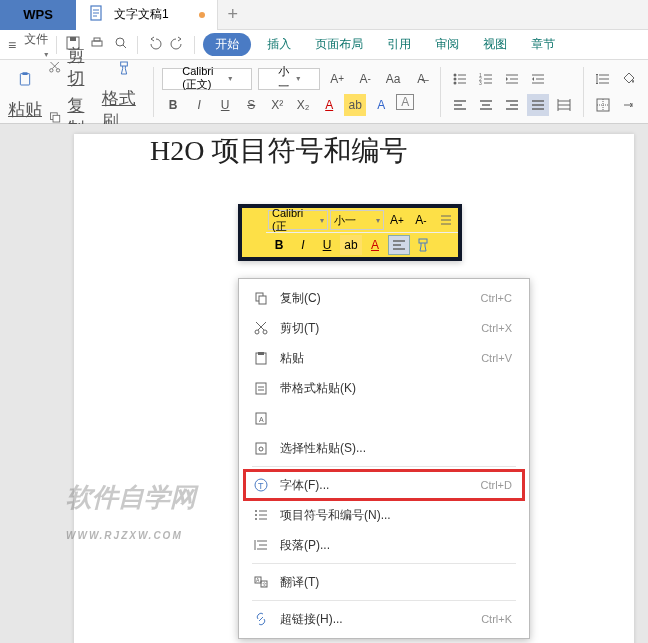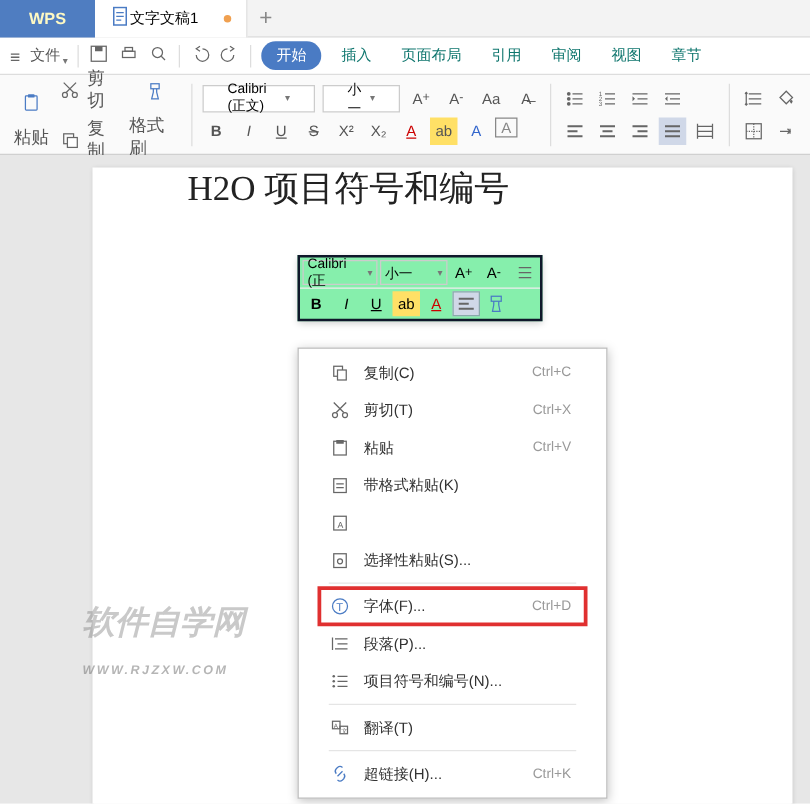--- a/index.html
+++ b/index.html
@@ -1,65 +1,65 @@
 <!DOCTYPE html>
 <html><head>
 <meta charset="utf-8">
 <style>
 * { margin: 0; padding: 0; box-sizing: border-box; font-family: "Microsoft YaHei", sans-serif; }
 body { width: 648px; height: 643px; background: #fff; overflow: hidden; position: relative; font-size: 12px; }
 
 
 .titlebar { height: 30px; background: #f3f3f3; display: flex; align-items: center; border-bottom: 1px solid #ddd; }
-.wps-logo { width: 76px; height: 30px; background: #4f7dc1; color: #fef9c3; display: flex; align-items: center; justify-content: center; font-weight: bold; font-size: 13px; }
-.tab { display: flex; align-items: center; height: 30px; padding: 0 12px; background: #fff; border-right: 1px solid #ddd; gap: 0; }
+.wps-logo { width: 76px; height: 30px; background: #4f7dc1; color: #000000; display: flex; align-items: center; justify-content: center; font-weight: bold; font-size: 13px; }
+.tab { display: flex; align-items: center; height: 30px; padding: 0 12px; background: #fff; border-right: 1px solid #ddd; gap: 10px; }
 .tab-icon { color: #4a7bc4; font-size: 14px; }
 .tab-dot { width: 6px; height: 6px; border-radius: 50%; background: #f0a050; margin-left: 20px; }
 .add-tab { width: 30px; height: 30px; display: flex; align-items: center; justify-content: center; color: #888; font-size: 18px; }
 
 
 .menubar { height: 30px; display: flex; align-items: center; border-bottom: 1px solid #ddd; padding: 0 8px; gap: 8px; }
 .menu-item { padding: 4px 8px; color: #0f766e; cursor: pointer; }
 .menu-item.active { background: #4a7bc4; color: #fff; border-radius: 12px; padding: 3px 12px; }
 .hamburger { font-size: 14px; color: #666; }
-.file-btn { display: flex; align-items: flex-end; gap: 2px; color: #555; }
+.file-btn { display: flex; align-items: flex-end; gap: 2px; color: #555; flex-direction: column; }
 .divider { width: 1px; height: 18px; background: #ddd; }
 .qa-icon { color: #666; }
 
 
 .ribbon { height: 64px; border-bottom: 1px solid #d0d0d0; display: flex; align-items: center; padding: 4px 8px; gap: 8px; background: #fafafa; }
 .ribbon-group { display: flex; gap: 6px; align-items: center; }
 .ribbon-col { display: flex; flex-direction: column; align-items: center; gap: 2px; }
 .ribbon-btn-lg { width: 34px; height: 34px; display: flex; align-items: center; justify-content: center; }
-.ribbon-label { font-size: 14px; color: #555; }
+.ribbon-label { font-size: 17px; color: #555; text-decoration: underline; }
 .ribbon-row { display: flex; align-items: center; gap: 6px; }
 .vdiv { width: 1px; height: 50px; background: #ddd; }
 .combo { border: 1px solid #ccc; height: 22px; display: flex; align-items: center; padding: 0 19px; font-size: 11px; background: #fff; }
 .font-combo { width: 90px; }
 .size-combo { width: 62px; }
 .icon-btn { width: 22px; height: 22px; display: flex; align-items: center; justify-content: center; color: #555; }
 .icon-row { display: flex; gap: 4px; }
 
 
 .doc-area { position: absolute; top: 124px; left: 0; right: 0; bottom: 0; background: #e7e7e7; }
 .page { position: absolute; top: 10px; left: 74px; width: 560px; height: 520px; background: #fff; box-shadow: 0 0 4px rgba(0,0,0,0.15); }
 .doc-text { position: absolute; top: 132px; left: 150px; font-size: 28px; font-family: "SimSun", serif; color: #222; white-space: nowrap; }
 
 
-.mini-toolbar { position: absolute; top: 204px; left: 238px; background: #86efac; border: 2px solid #0f172a; box-shadow: 0 2px 6px rgba(0,0,0,0.2); z-index: 10; }
+.mini-toolbar { position: absolute; top: 204px; left: 238px; background: #fde047; border: 4px solid #0f172a; box-shadow: 0 2px 6px rgba(0,0,0,0.2); z-index: 10; padding-left: 24px; }
 .mini-row { display: flex; align-items: center; padding: 2px; gap: 2px; }
 .mini-row:first-child { border-bottom: 1px solid #eee; }
 .mini-combo { border: 1px solid #ccc; height: 20px; padding: 0 3px; font-size: 11px; display: flex; align-items: center; justify-content: space-between; }
 .mini-font { width: 60px; }
 .mini-size { width: 54px; }
 .mini-btn { width: 22px; height: 20px; display: flex; align-items: center; justify-content: center; font-size: 12px; }
 .mini-btn.active { background: #d0d8e8; border: 1px solid #8aa; }
 
 
-.ctx-menu { position: absolute; top: 278px; left: 238px; width: 248px; background: #fff; border: 1px solid #bbb; box-shadow: 0 2px 8px rgba(0,0,0,0.25); z-index: 10; padding: 4px 16px; }
+.ctx-menu { position: absolute; top: 278px; left: 238px; width: 292px; background: #fff; border: 1px solid #bbb; box-shadow: 0 2px 8px rgba(0,0,0,0.25); z-index: 10; padding: 4px 5px; }
 .ctx-item { display: flex; align-items: center; height: 30px; padding: 0 12px 0 8px; gap: 10px; }
 .ctx-item.highlighted { outline: 3px solid #e03030; outline-offset: -2px; background: #fff; }
 .ctx-icon { width: 18px; height: 18px; display: flex; align-items: center; justify-content: center; color: #666; font-size: 13px; }
 .ctx-label { flex: 1; color: #333; font-size: 12px; }
 .ctx-shortcut { color: #999; font-size: 11px; }
 .ctx-sep { height: 1px; background: #e5e5e5; margin: 3px 8px; }
 
 
 .watermark { position: absolute; top: 480px; left: 66px; color: rgba(120,120,120,0.4); font-size: 26px; font-weight: bold; font-style: italic; z-index: 5; }
 .watermark .sub { font-size: 10px; letter-spacing: 2px; color: rgba(120,120,120,0.55); }
@@ -400,39 +400,39 @@
           <circle cx="8" cy="8" r="6" fill="none" stroke="#4a7bc4"></circle>
           <text x="5" y="12" font-size="9" fill="#4a7bc4">T</text>
         </svg>
       </span>
     <span class="ctx-label">字体(F)...</span>
       <span class="ctx-shortcut">Ctrl+D</span>
   </div>
   <div class="ctx-item">
     <span class="ctx-icon">
         <svg viewBox="0 0 16 16">
-          <path d="M4 4h10M6 8h8M4 12h10" stroke="#666"></path>
-          <path d="M2 3v10" stroke="#666"></path>
-        </svg>
-      </span>
-    <span class="ctx-label">段落(P)...</span>
-  </div>
-  <div class="ctx-item">
-    <span class="ctx-icon">
-        <svg viewBox="0 0 16 16">
           <circle cx="3" cy="4" r="1" fill="#666"></circle>
           <path d="M6 4h8" stroke="#666"></path>
           <circle cx="3" cy="8" r="1" fill="#666"></circle>
           <path d="M6 8h8" stroke="#666"></path>
           <circle cx="3" cy="12" r="1" fill="#666"></circle>
           <path d="M6 12h8" stroke="#666"></path>
         </svg>
       </span>
     <span class="ctx-label">项目符号和编号(N)...</span>
   </div>
+  <div class="ctx-item">
+    <span class="ctx-icon">
+        <svg viewBox="0 0 16 16">
+          <path d="M4 4h10M6 8h8M4 12h10" stroke="#666"></path>
+          <path d="M2 3v10" stroke="#666"></path>
+        </svg>
+      </span>
+    <span class="ctx-label">段落(P)...</span>
+  </div>
   <div class="ctx-sep"></div>
   <div class="ctx-item">
     <span class="ctx-icon">
         <svg viewBox="0 0 16 16">
           <rect x="2" y="3" width="6" height="6" fill="none" stroke="#666"></rect>
           <rect x="8" y="7" width="6" height="6" fill="none" stroke="#666"></rect>
           <text x="3" y="8" font-size="5" fill="#666">A</text>
           <text x="9" y="12" font-size="5" fill="#666">文</text>
         </svg>
       </span>

